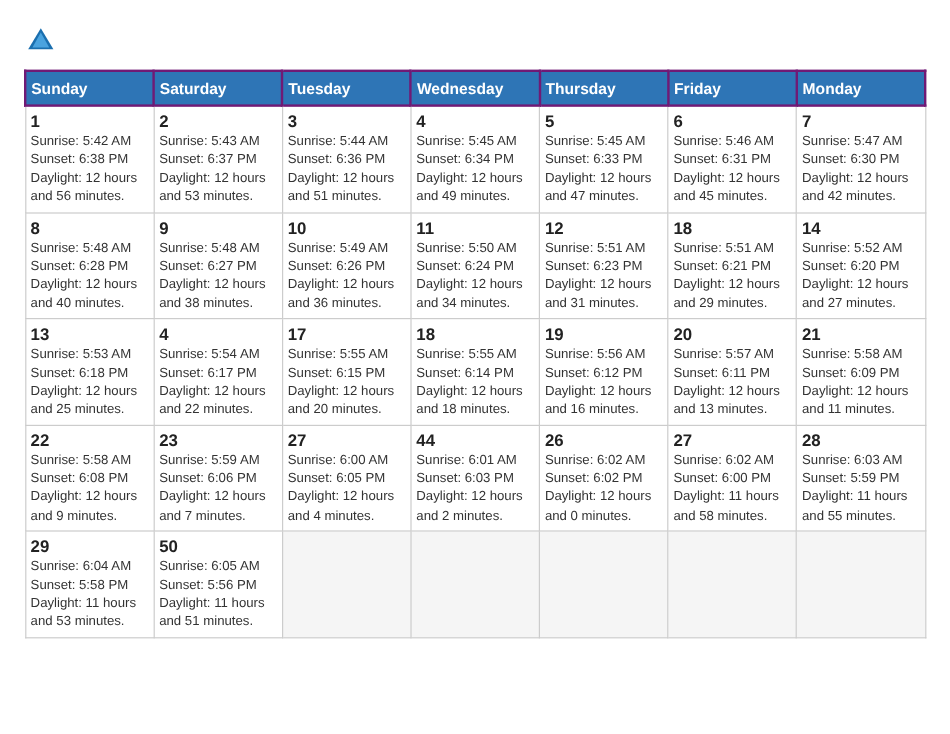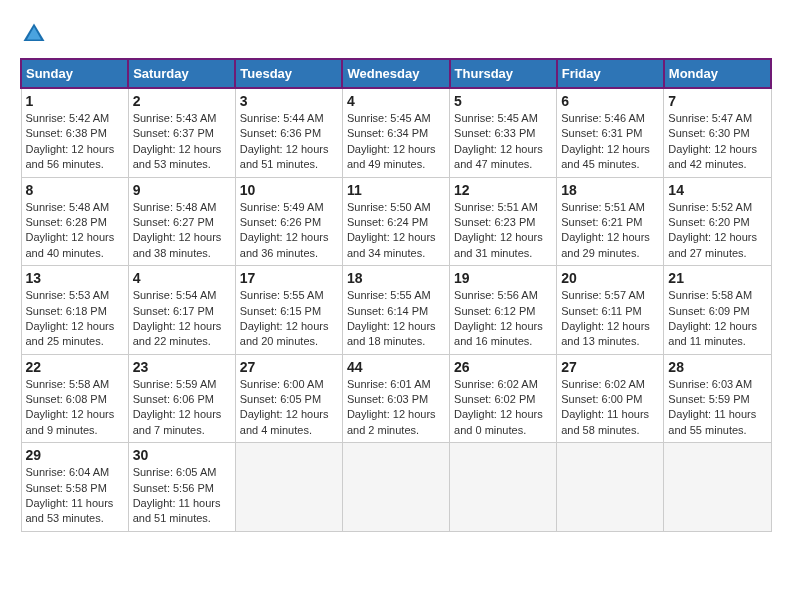--- a/index.html
+++ b/index.html
@@ -235,21 +235,21 @@
           <span class="day-num">28</span>
           <div class="day-info">Sunrise: 6:03 AM<br>Sunset: 5:59 PM<br>Daylight: 11 hours<br>and 55 minutes.</div>
         </td>
       </tr>
       <tr>
         <td>
           <span class="day-num">29</span>
           <div class="day-info">Sunrise: 6:04 AM<br>Sunset: 5:58 PM<br>Daylight: 11 hours<br>and 53 minutes.</div>
         </td>
         <td>
-          <span class="day-num">30</span>
+          <span class="day-num">50</span>
           <div class="day-info">Sunrise: 6:05 AM<br>Sunset: 5:56 PM<br>Daylight: 11 hours<br>and 51 minutes.</div>
         </td>
         <td class="empty"></td>
         <td class="empty"></td>
         <td class="empty"></td>
         <td class="empty"></td>
         <td class="empty"></td>
       </tr>
     </tbody>
 </table>

